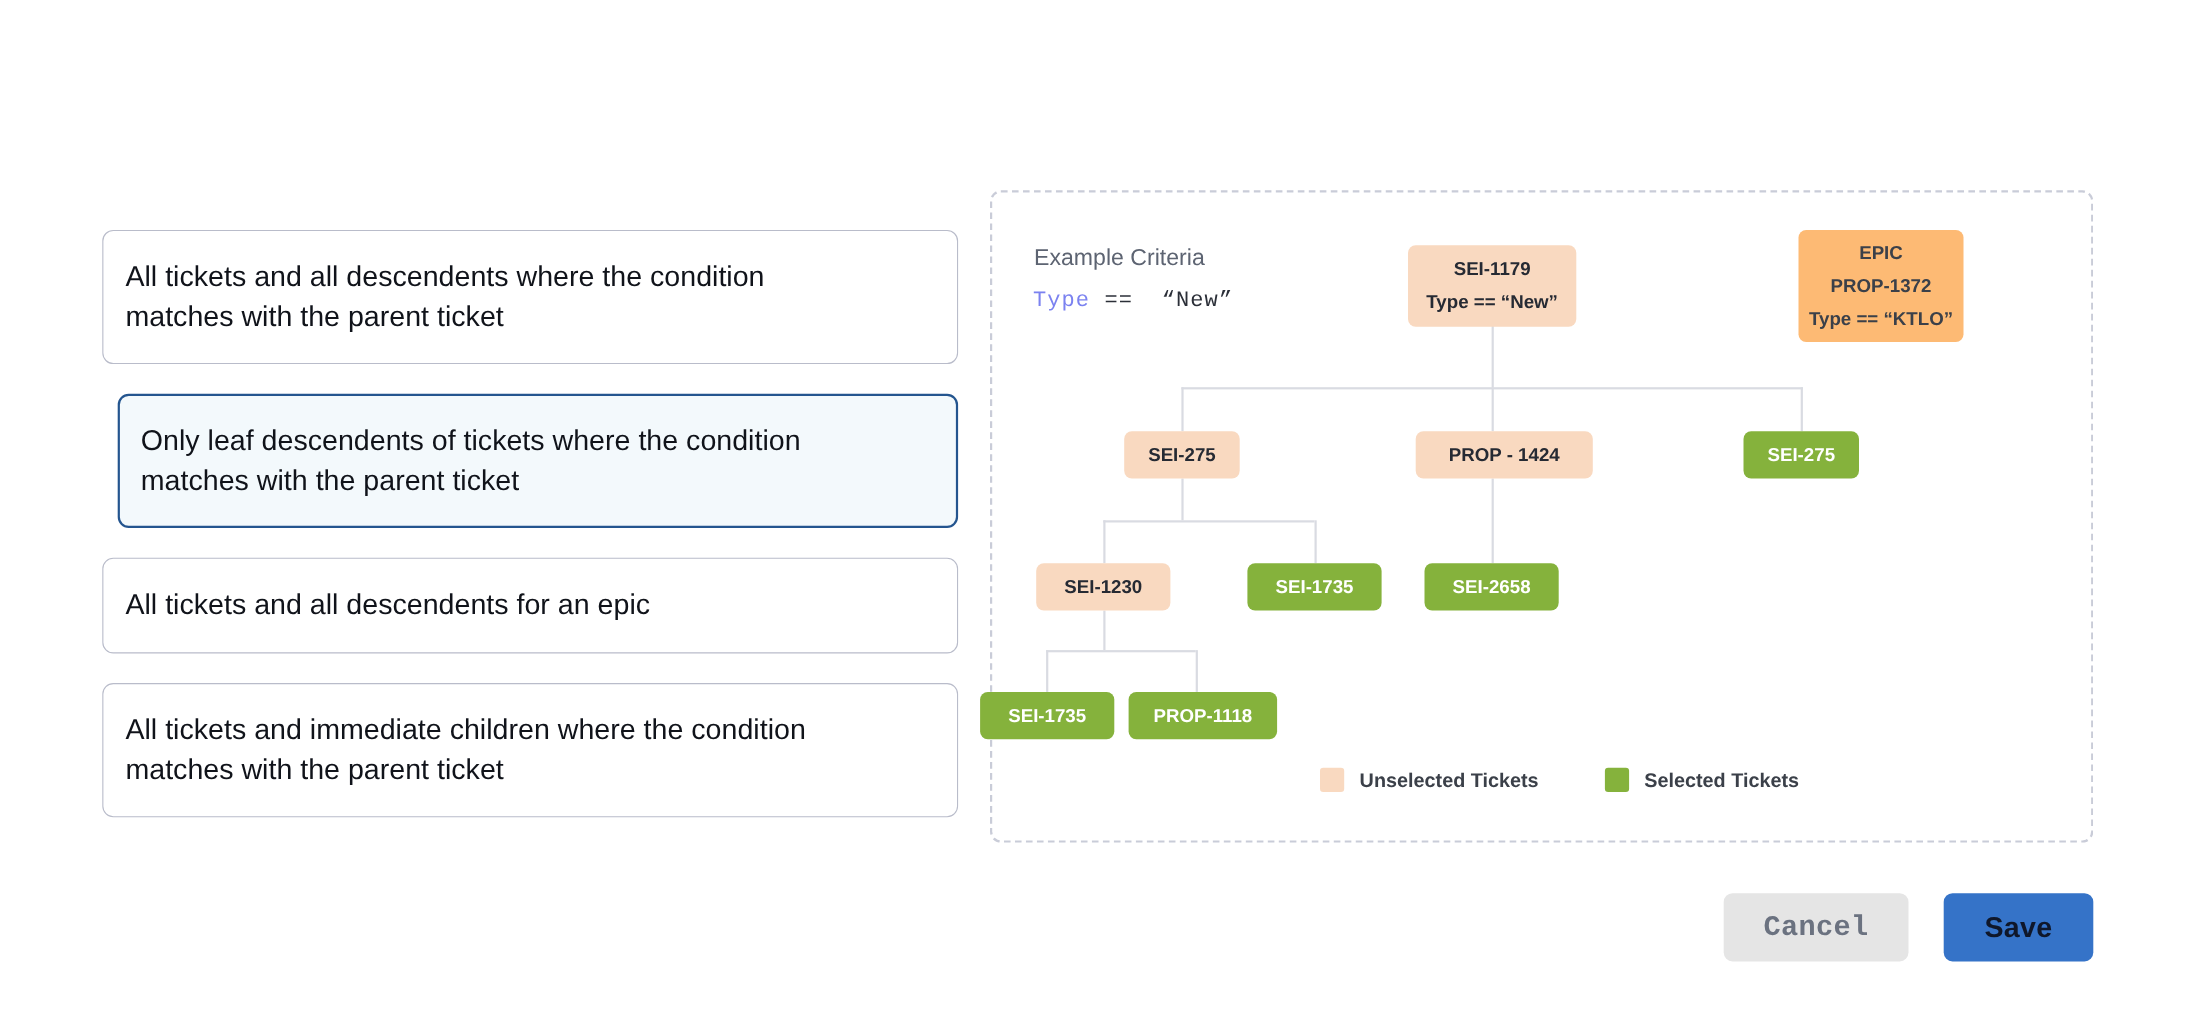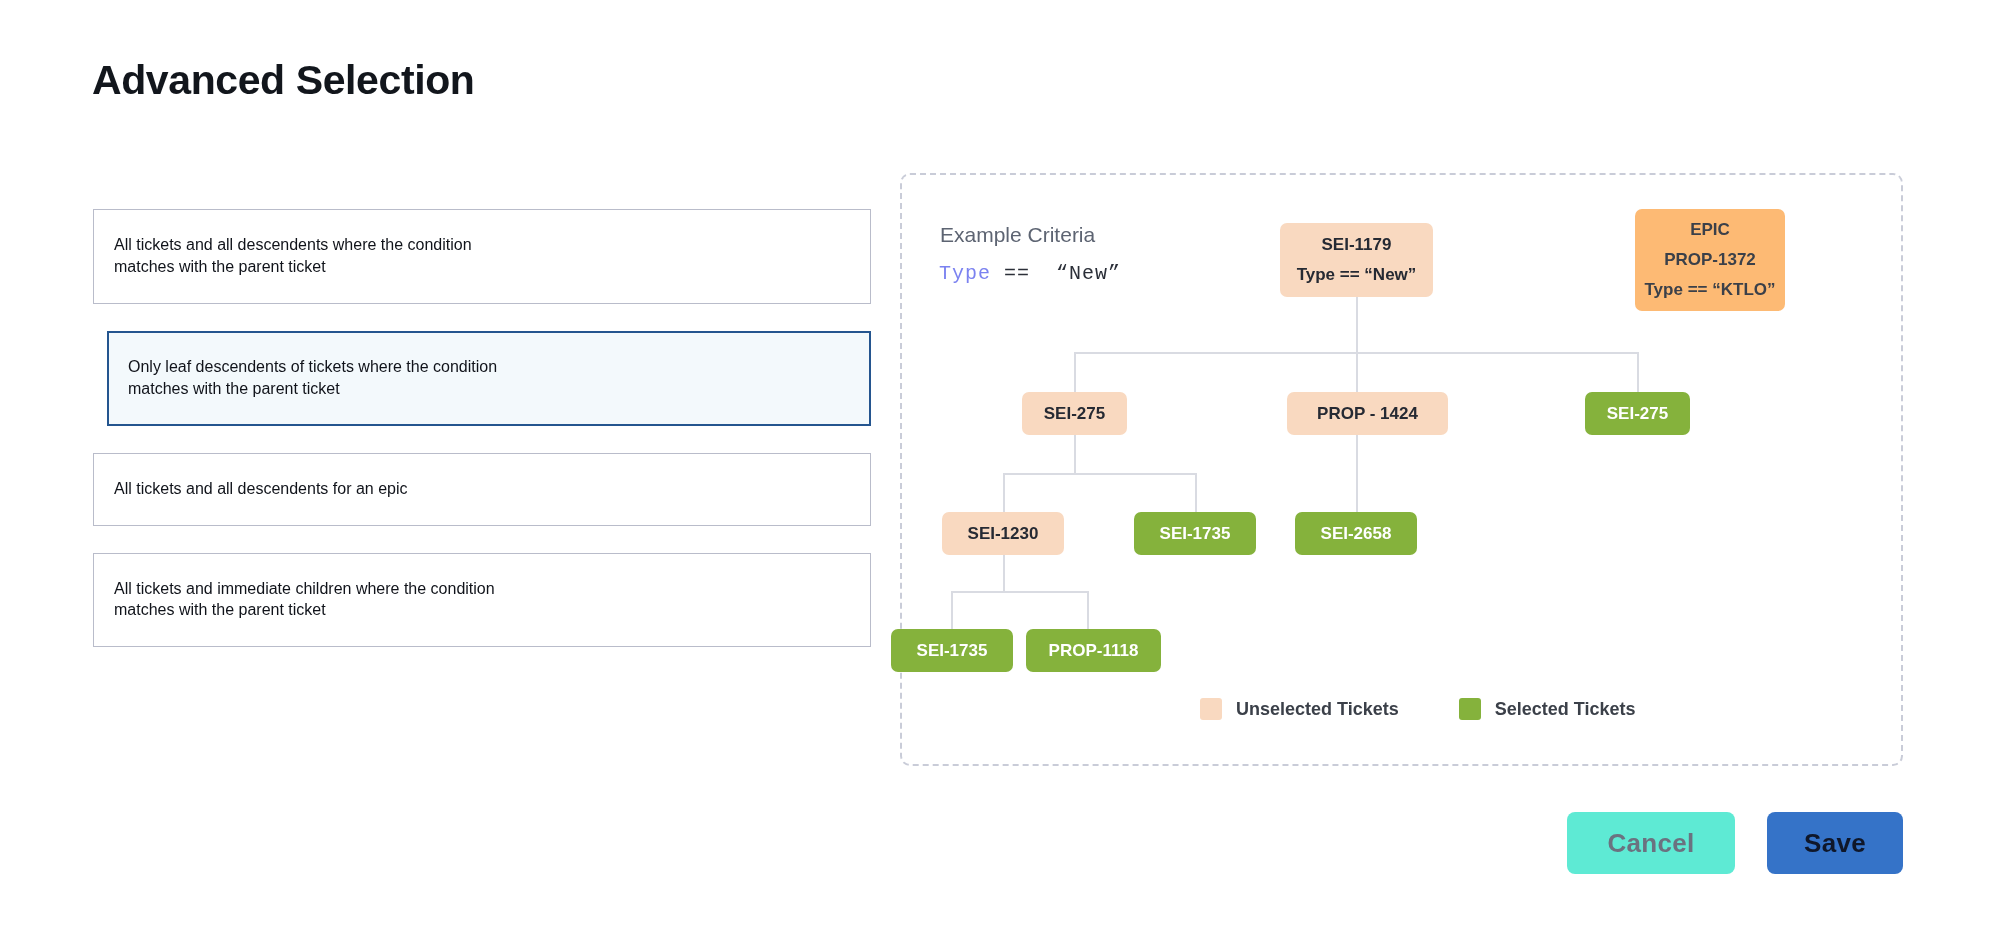--- a/index.html
+++ b/index.html
@@ -36,24 +36,24 @@
     left: 93px;
     top: 209px;
     width: 778px;
     display: flex;
     flex-direction: column;
     gap: 27px;
   }
 
   .option-card {
     border: 1px solid #b9bcca;
-    border-radius: 0;
+    border-radius: 10px;
     background: #ffffff;
     padding: 24px 20px 25px 20px;
-    font-size: 16px;
+    font-size: 26px;
     line-height: 1.37;
     color: #10131a;
     cursor: pointer;
   }
 
   .option-card.selected {
     border: 2px solid #24558f;
     background: #f3f9fc;
     padding: 23px 19px 24px 19px;
     margin-left: 14px;
@@ -150,38 +150,38 @@
   .btn {
     border: none;
     border-radius: 8px;
     font-family: "Liberation Sans", sans-serif;
     font-size: 26px;
     font-weight: bold;
     cursor: pointer;
     letter-spacing: 0.3px;
   }
   .btn-cancel {
-    background: #5eead4;
+    background: #e5e5e5;
     color: #6b7280;
     width: 168px;
     height: 62px;
+    font-family: Liberation Mono, monospace;
   }
   .btn-save {
     background: #3573c8;
     color: #0f172a;
     width: 136px;
     height: 62px;
   }
 </style>
 </head>
 <body>
 
 <div class="page">
 
-  <h1 class="page-title">Advanced Selection</h1>
 
   <div class="options">
 
     <div class="option-card">
       <span class="line">All tickets and all descendents where the condition</span>
       <span class="line">matches with the parent ticket</span>
     </div>
 
     <div class="option-card selected">
       <span class="line">Only leaf descendents of tickets where the condition</span>

